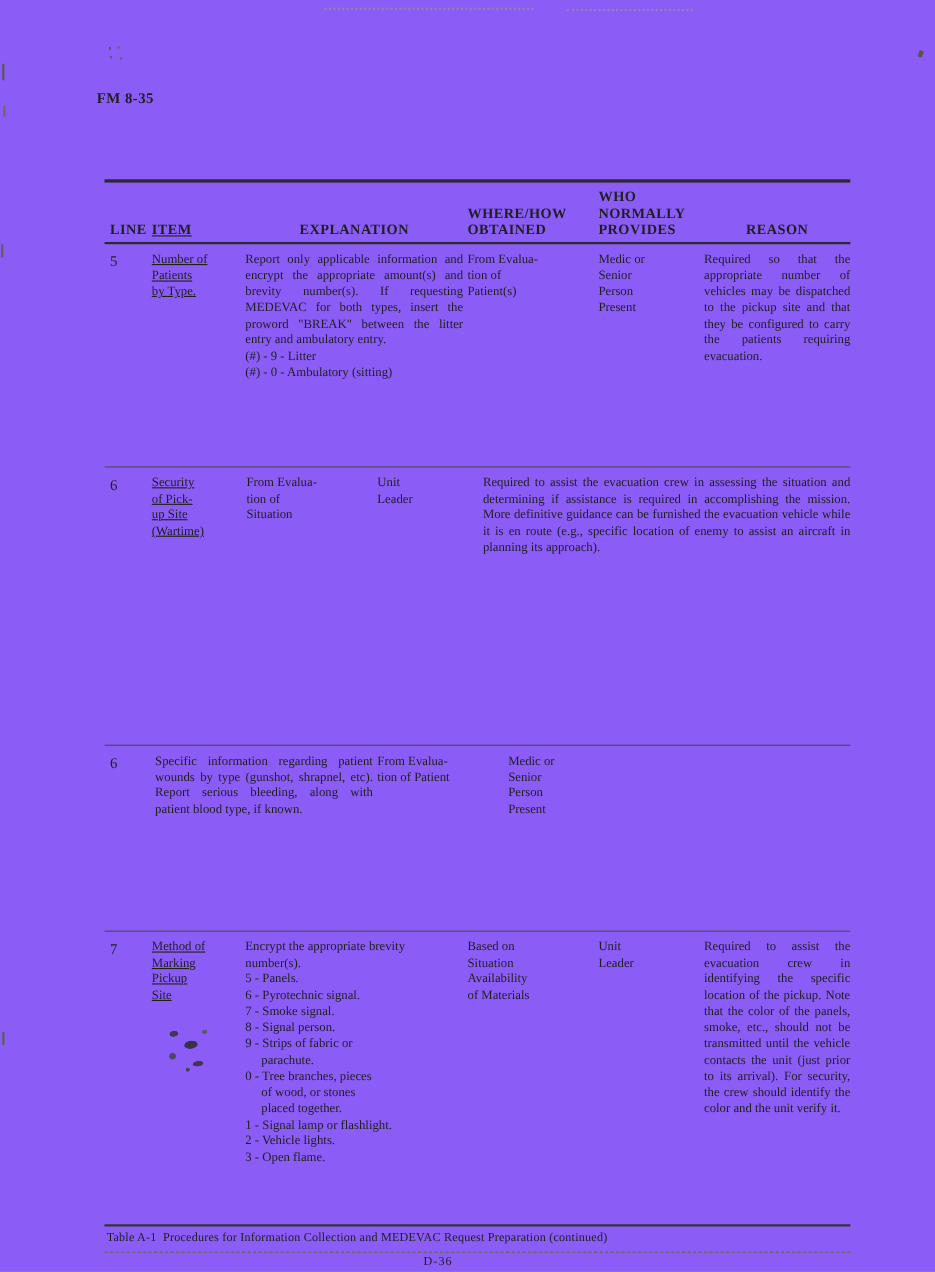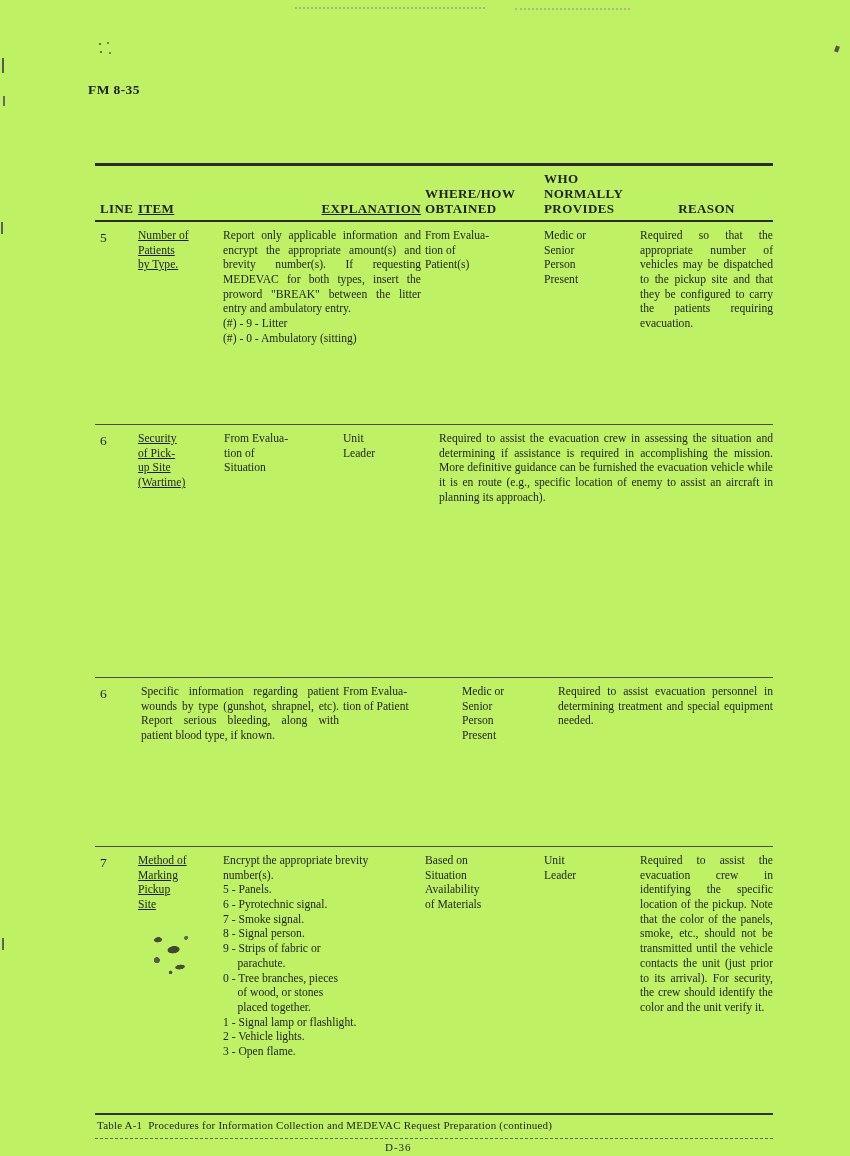--- a/index.html
+++ b/index.html
@@ -1,20 +1,20 @@
 <!DOCTYPE html>
 <html><head>
 <meta charset="utf-8">
 <style>
   html,body{margin:0;padding:0;background:#888;}
   .page{
     position:relative;
     width:850px;height:1156px;
     margin:0 auto;
-    background:#bef264;
+    background:#8b5cf6;
     font-family:"Liberation Serif", serif;
     color:#1f1f1f;
     overflow:hidden;
   }
   
   .fm-header{
     position:absolute;left:88px;top:82px;
     font-size:13.5px;font-weight:700;letter-spacing:.4px;
   }
   .pageno-left{
@@ -50,21 +50,21 @@
   .r3{min-height:152px}
   .r4{min-height:250px}
   .cell{white-space:pre-wrap;}
   .c-line{width:38px;flex:none;padding-left:5px;}
   .row .c-line{font-size:13.5px;}
   .c-item{width:82px;flex:none;text-decoration:underline;}
   .c-expl{width:198px;flex:none;margin-left:3px;}
   .c-obt{width:110px;flex:none;margin-left:4px;}
   .c-prov{width:96px;flex:none;margin-left:9px;}
   .c-reason{flex:1;}
-  .thead .c-expl{text-align:right;text-decoration:underline;}
+  .thead .c-expl{text-align:center;}
   .thead .c-reason{text-align:center;}
   .just{text-align:justify;}
   .caption{
     border-top:2px solid #333;
     border-bottom:1px dashed #666;
     padding:4px 2px 7px 2px;
     font-size:11px;letter-spacing:.2px;
     white-space:pre-wrap;
   }
   
@@ -159,21 +159,20 @@
 
     <div class="row r3">
       <div class="cell c-line">6</div>
       <div class="cell c-expl just">Specific information regarding patient wounds by type (gunshot, shrapnel, etc). Report serious bleeding, along with patient blood type, if known.</div>
       <div class="cell c-obt">From Evalua-
 tion of Patient</div>
       <div class="cell c-prov">Medic or
 Senior
 Person
 Present</div>
-      <div class="cell c-reason just">Required to assist evacuation personnel in determining treatment and special equipment needed.</div>
     </div>
 
     <div class="row r4 last">
       <div class="cell c-line">7</div>
       <div class="cell c-item">Method of
 Marking
 Pickup
 Site</div>
       <div class="cell c-expl">Encrypt the appropriate brevity number(s).
 5 - Panels.

